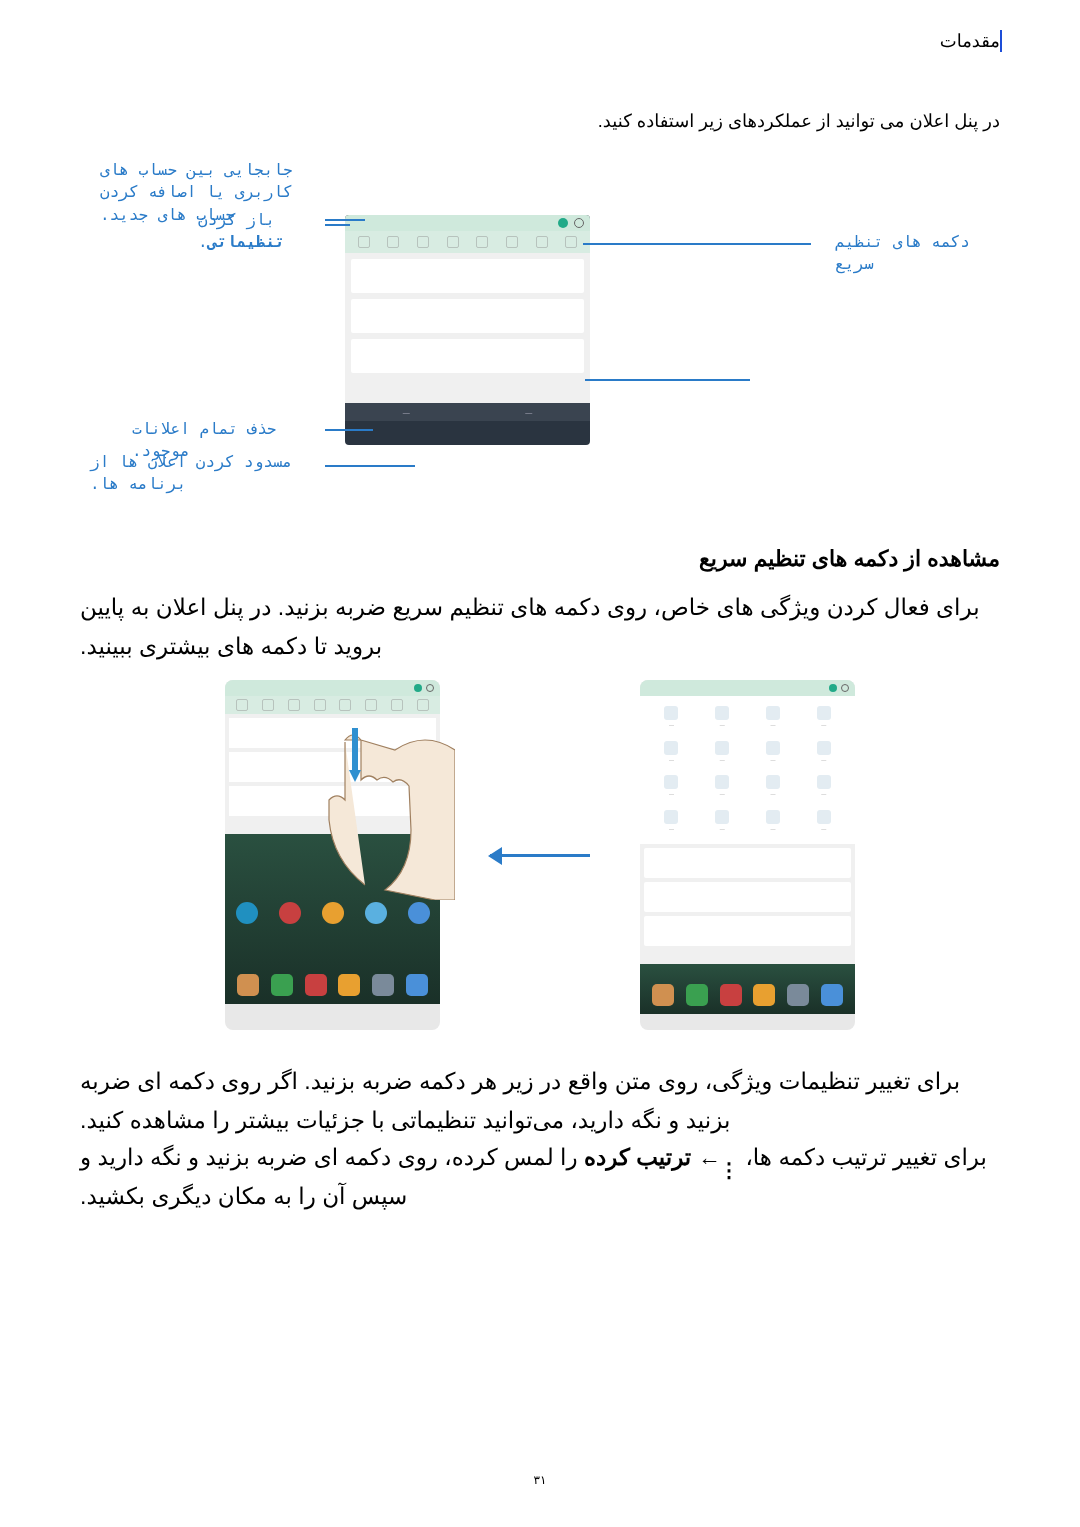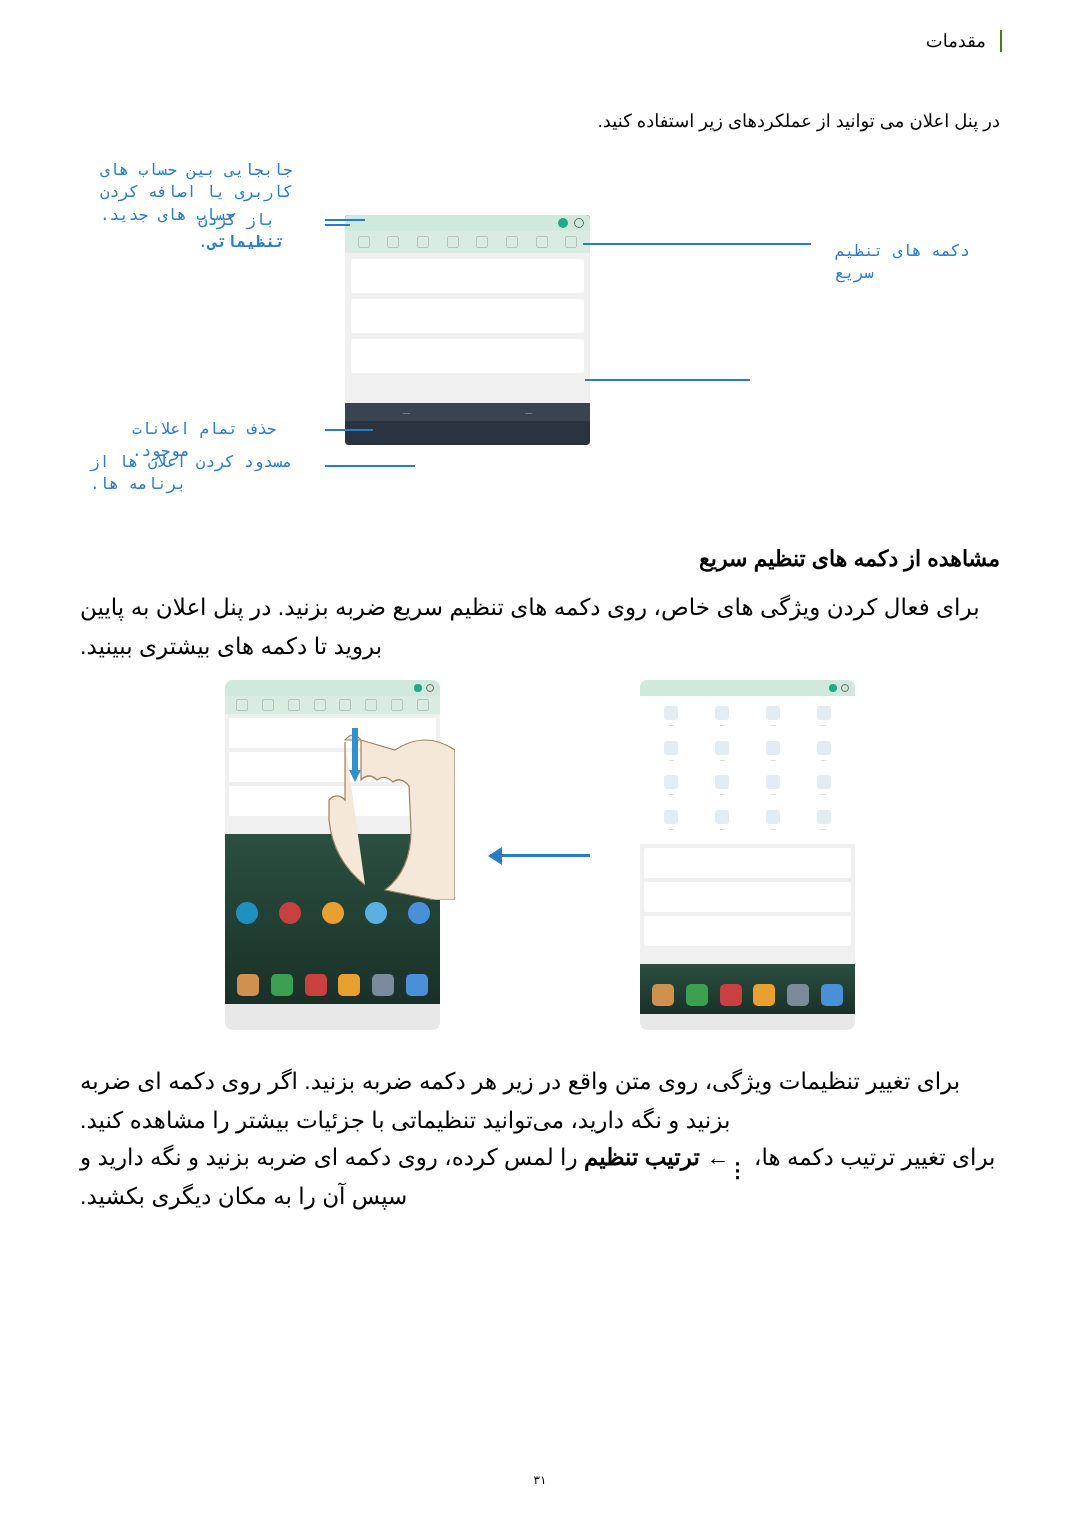--- a/index.html
+++ b/index.html
@@ -13,22 +13,21 @@
     width: 1080px;
     height: 1527px;
     position: relative;
     direction: rtl;
     color: #000;
   }
   .header {
     position: absolute;
     top: 30px;
     right: 78px;
-    border-right: 2px solid #4d7c0f;
-    padding-right: 14px;
+    border-right: 2px solid #1d4ed8;
     font-size: 18px;
   }
   .intro-text {
     position: absolute;
     top: 110px;
     right: 80px;
     font-size: 18px;
   }
   .panel-diagram {
     position: absolute;
@@ -300,21 +299,21 @@
 
   <div class="callout-text" style="left:198px; top:50px; width:127px;">باز کردن <b>تنظیماتی</b>.</div>
   <div class="callout-line" style="left:325px; top:64px; width:25px; height:1.5px;"></div>
 
   <div class="callout-text" style="left:132px; top:259px; width:193px;">حذف تمام اعلانات موجود.</div>
   <div class="callout-line" style="left:325px; top:269px; width:48px; height:1.5px;"></div>
 
   <div class="callout-text" style="left:90px; top:292px; width:235px;">مسدود کردن اعلان ها از برنامه ها.</div>
   <div class="callout-line" style="left:325px; top:305px; width:90px; height:1.5px;"></div>
 
-  <div class="callout-text" style="right:80px; top:72px; width:165px;margin-top:9px;">دکمه های تنظیم سریع</div>
+  <div class="callout-text" style="right:80px; top:72px; width:165px;">دکمه های تنظیم سریع</div>
   <div class="callout-line" style="left:583px; top:83px; width:228px; height:1.5px;"></div>
 
   <div class="callout-line" style="left:585px; top:219px; width:165px; height:1.5px;"></div>
 </div>
 
 <div class="section-heading">مشاهده از دکمه های تنظیم سریع</div>
 
 <div class="section-body body1">برای فعال کردن ویژگی های خاص، روی دکمه های تنظیم سریع ضربه بزنید. در پنل اعلان به پایین بروید تا دکمه های بیشتری ببینید.</div>
 
 <div class="screenshot-row">
@@ -453,16 +452,16 @@
       <path d="M 30 22 L 30 80 Q 22 72 14 80 L 14 100 Q 18 140 50 165" fill="#f5e8d8" stroke="#a08060" stroke-width="1.2"></path>
       <line x1="40" y1="8" x2="40" y2="50" stroke="#3090d0" stroke-width="6"></line>
       <polygon points="34,50 46,50 40,62" fill="#3090d0"></polygon>
     </svg>
   </div>
 </div>
 
 <div class="section-body body2">برای تغییر تنظیمات ویژگی، روی متن واقع در زیر هر دکمه ضربه بزنید. اگر روی دکمه ای ضربه بزنید و نگه دارید، می‌توانید تنظیماتی با جزئیات بیشتر را مشاهده کنید.</div>
 
 <div class="section-body body3">
-  <span>برای تغییر ترتیب دکمه ها، </span><span class="more-icon"></span><span> ← </span><b>ترتیب تنظیم</b><span> را لمس کرده، روی دکمه ای ضربه بزنید و نگه دارید و سپس آن را به مکان دیگری بکشید.</span>
+  <span>برای تغییر ترتیب دکمه ها، </span><span class="more-icon"></span><span> ← </span><b>ترتیب کرده</b><span> را لمس کرده، روی دکمه ای ضربه بزنید و نگه دارید و سپس آن را به مکان دیگری بکشید.</span>
 </div>
 
 <div class="page-number">۳۱</div>
 
 </body></html>

